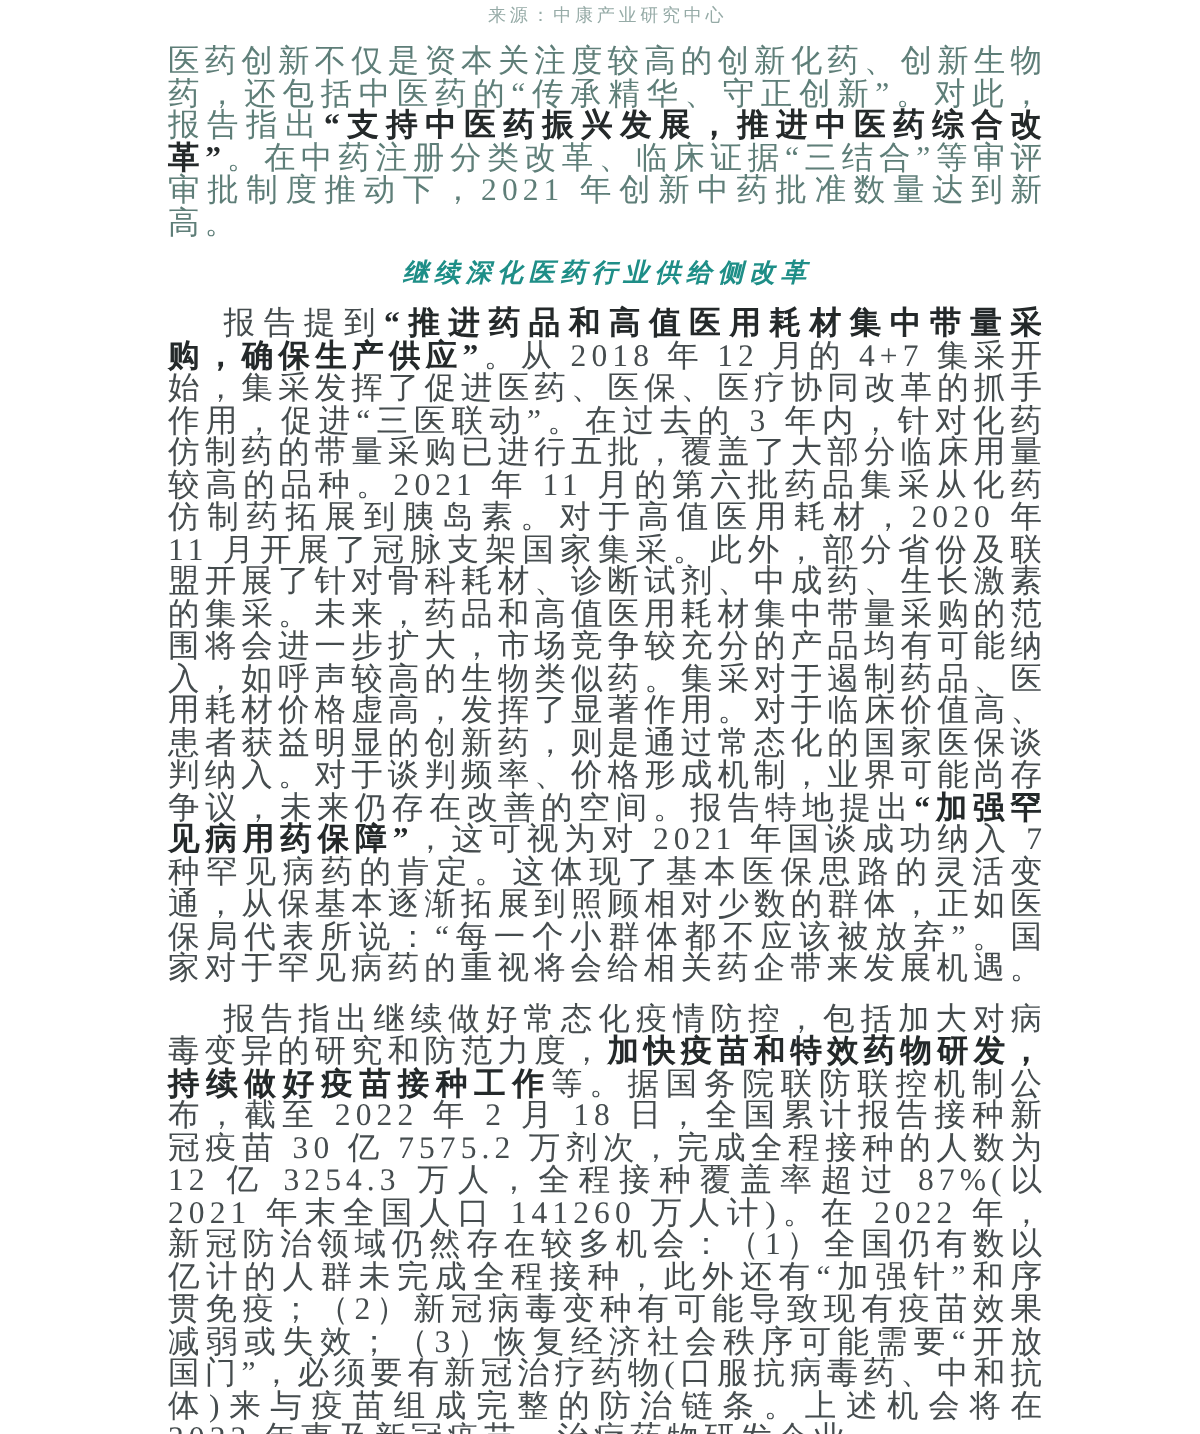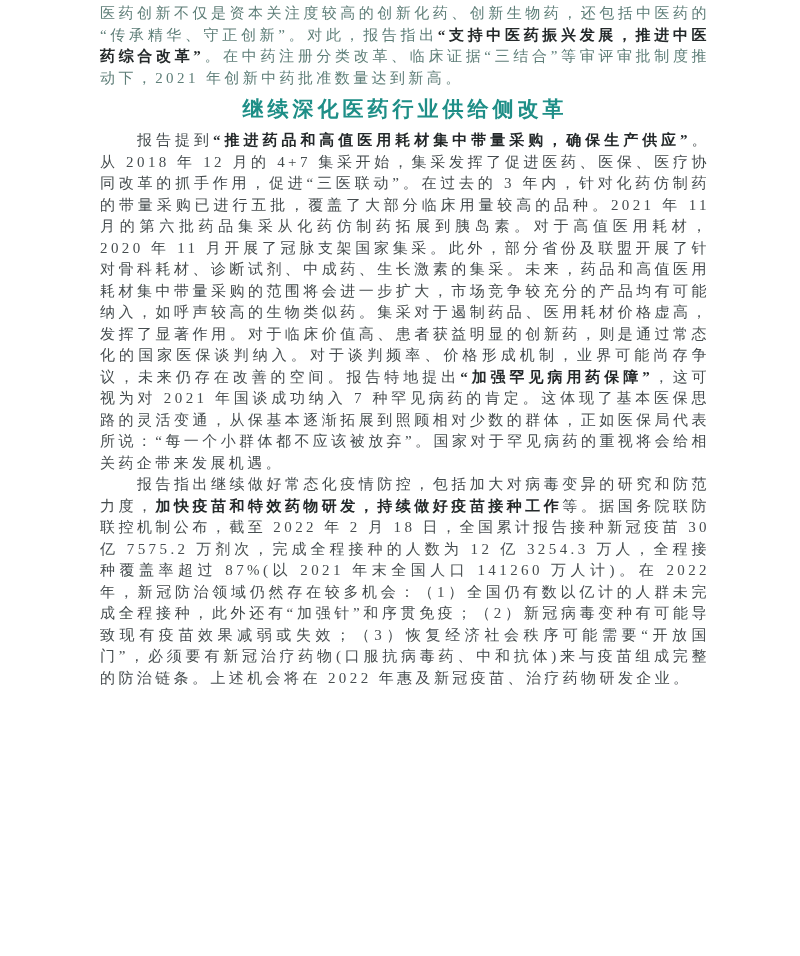--- a/index.html
+++ b/index.html
@@ -20,54 +20,56 @@
   }
   .source-line {
     text-align: center;
     font-size: 12px;
     letter-spacing: 2.5px;
     color: var(--source-color, #96aba7);
     margin: 0 0 5px 0;
     line-height: 15px;
   }
   p.body-para {
-    font-size: 15px;
+    font-size: 21px;
     line-height: 21.5px;
     letter-spacing: 3.4px;
     text-align: justify;
     text-justify: inter-character;
     color: var(--body-color, #454c4e);
-    margin: 0;
+    margin: 12px;
   }
   p.body-para.indent {
     text-indent: 37px;
   }
   p.body-para.intro-tint {
     color: var(--intro-color, #5e7e78);
   }
   p.body-para b {
     font-weight: bold;
     color: var(--bold-color, #24292a);
     letter-spacing: 3.4px;
   }
   h2.section-heading {
     text-align: center;
-    font-size: 21px;
+    font-size: 17px;
     font-weight: bold;
     letter-spacing: 4px;
     color: var(--heading-color, #1e8e87);
     line-height: 22px;
     margin: 9px 0 10px 0;
+    font-style: italic;
   }
 </style>
 </head>
 <body>
 
 <div class="page">
 
+  <div class="source-line">来源：中康产业研究中心</div>
 
   <p class="body-para intro-tint"><span>医药创新不仅是资本关注度较高的创新化药、创新生物药，还包括中医药的“传承精华、守正创新”。对此，报告指出</span><b>“支持中医药振兴发展，推进中医药综合改革”</b><span>。在中药注册分类改革、临床证据“三结合”等审评审批制度推动下，2021 年创新中药批准数量达到新高。</span></p>
 
   <h2 class="section-heading">继续深化医药行业供给侧改革</h2>
 
   <p class="body-para indent"><span>报告提到</span><b>“推进药品和高值医用耗材集中带量采购，确保生产供应”</b><span>。从 2018 年 12 月的 4+7 集采开始，集采发挥了促进医药、医保、医疗协同改革的抓手作用，促进“三医联动”。在过去的 3 年内，针对化药仿制药的带量采购已进行五批，覆盖了大部分临床用量较高的品种。2021 年 11 月的第六批药品集采从化药仿制药拓展到胰岛素。对于高值医用耗材，2020 年 11 月开展了冠脉支架国家集采。此外，部分省份及联盟开展了针对骨科耗材、诊断试剂、中成药、生长激素的集采。未来，药品和高值医用耗材集中带量采购的范围将会进一步扩大，市场竞争较充分的产品均有可能纳入，如呼声较高的生物类似药。集采对于遏制药品、医用耗材价格虚高，发挥了显著作用。对于临床价值高、患者获益明显的创新药，则是通过常态化的国家医保谈判纳入。对于谈判频率、价格形成机制，业界可能尚存争议，未来仍存在改善的空间。报告特地提出</span><b>“加强罕见病用药保障”</b><span>，这可视为对 2021 年国谈成功纳入 7 种罕见病药的肯定。这体现了基本医保思路的灵活变通，从保基本逐渐拓展到照顾相对少数的群体，正如医保局代表所说：“每一个小群体都不应该被放弃”。国家对于罕见病药的重视将会给相关药企带来发展机遇。</span></p>
 
 
   <p class="body-para indent"><span>报告指出继续做好常态化疫情防控，包括加大对病毒变异的研究和防范力度，</span><b>加快疫苗和特效药物研发，持续做好疫苗接种工作</b><span>等。据国务院联防联控机制公布，截至 2022 年 2 月 18 日，全国累计报告接种新冠疫苗 30 亿 7575.2 万剂次，完成全程接种的人数为 12 亿 3254.3 万人，全程接种覆盖率超过 87%(以 2021 年末全国人口 141260 万人计)。在 2022 年，新冠防治领域仍然存在较多机会：（1）全国仍有数以亿计的人群未完成全程接种，此外还有“加强针”和序贯免疫；（2）新冠病毒变种有可能导致现有疫苗效果减弱或失效；（3）恢复经济社会秩序可能需要“开放国门”，必须要有新冠治疗药物(口服抗病毒药、中和抗体)来与疫苗组成完整的防治链条。上述机会将在 2022 年惠及新冠疫苗、治疗药物研发企业。</span></p>
 

